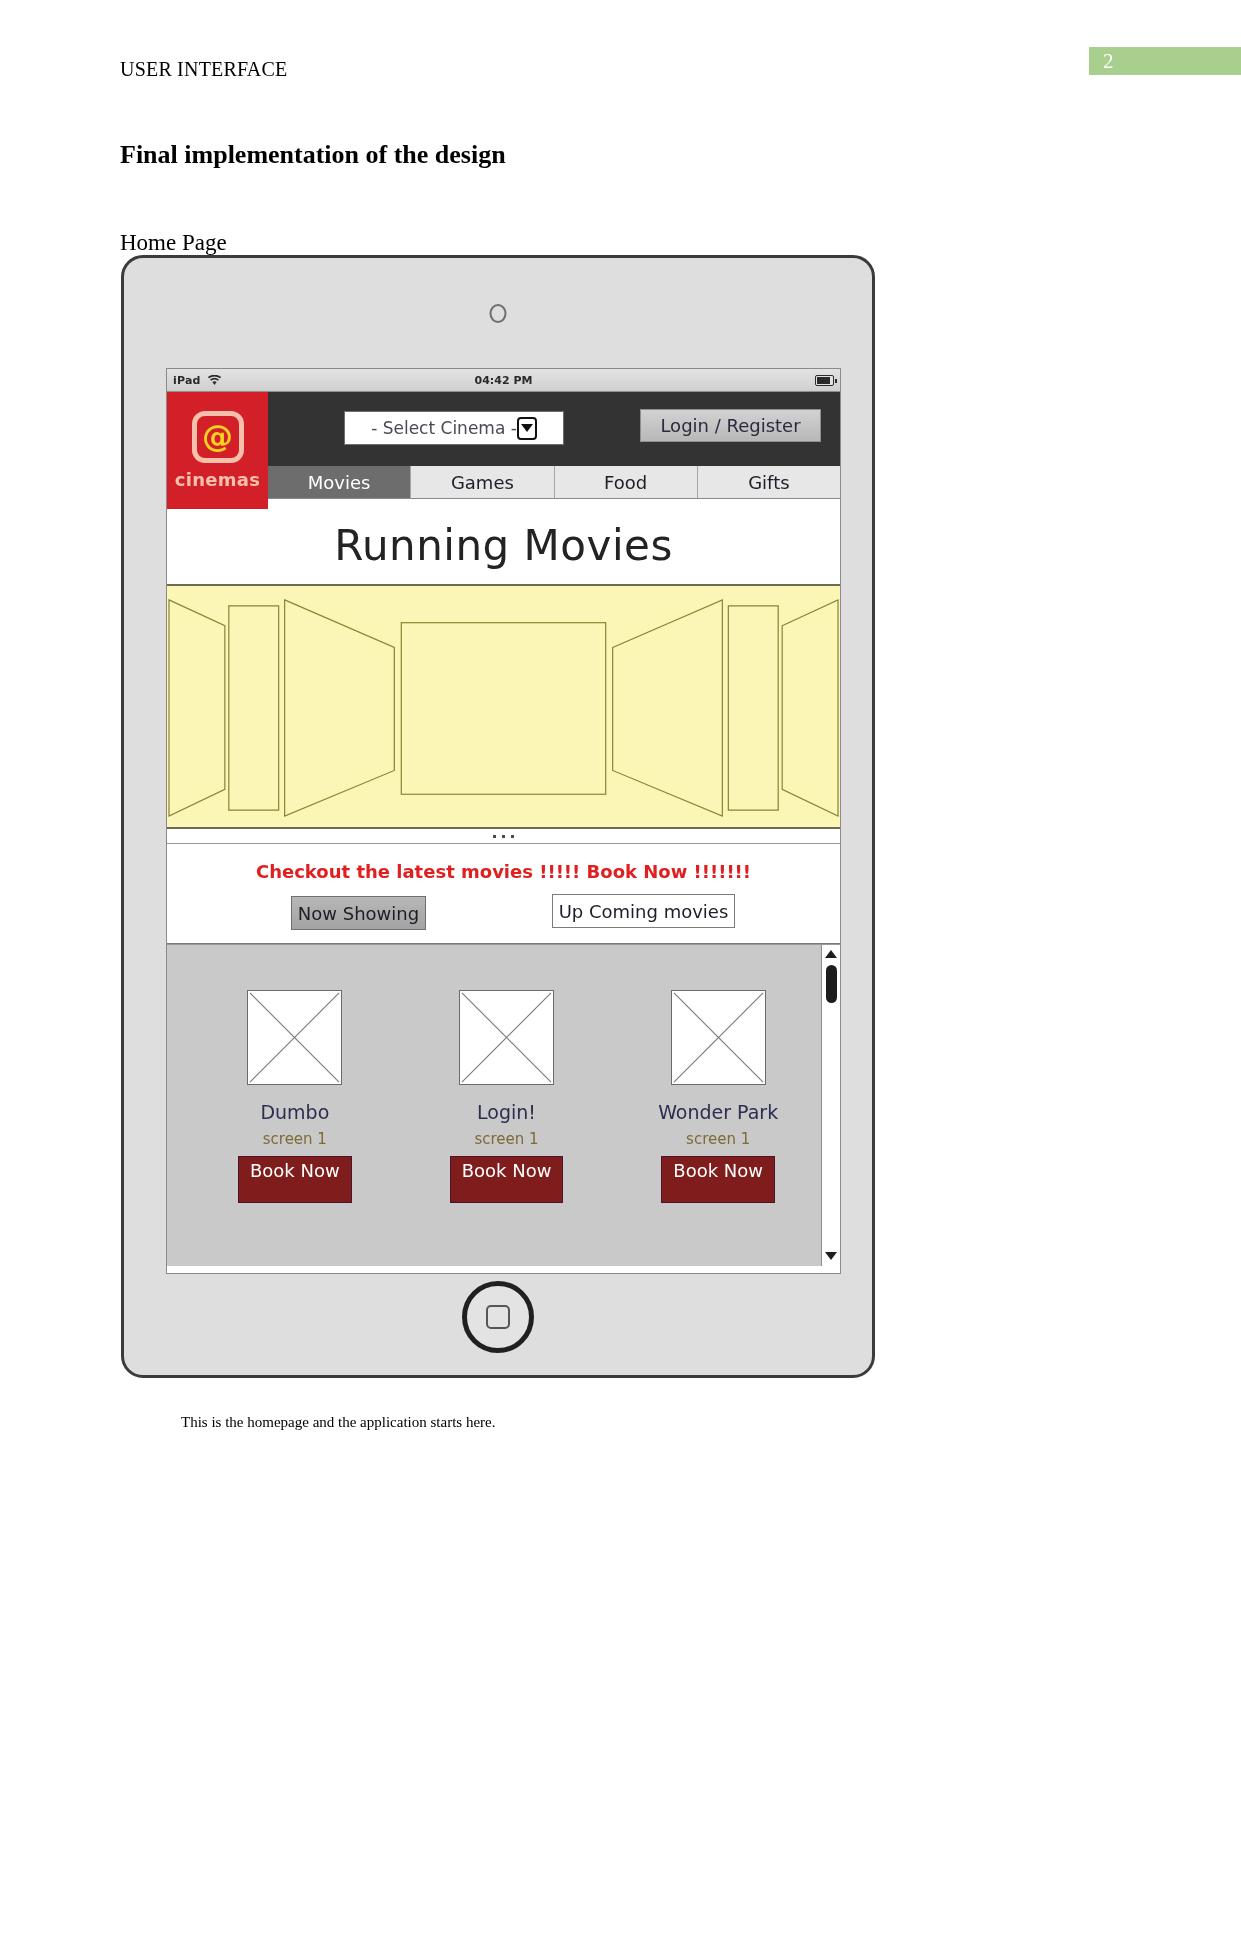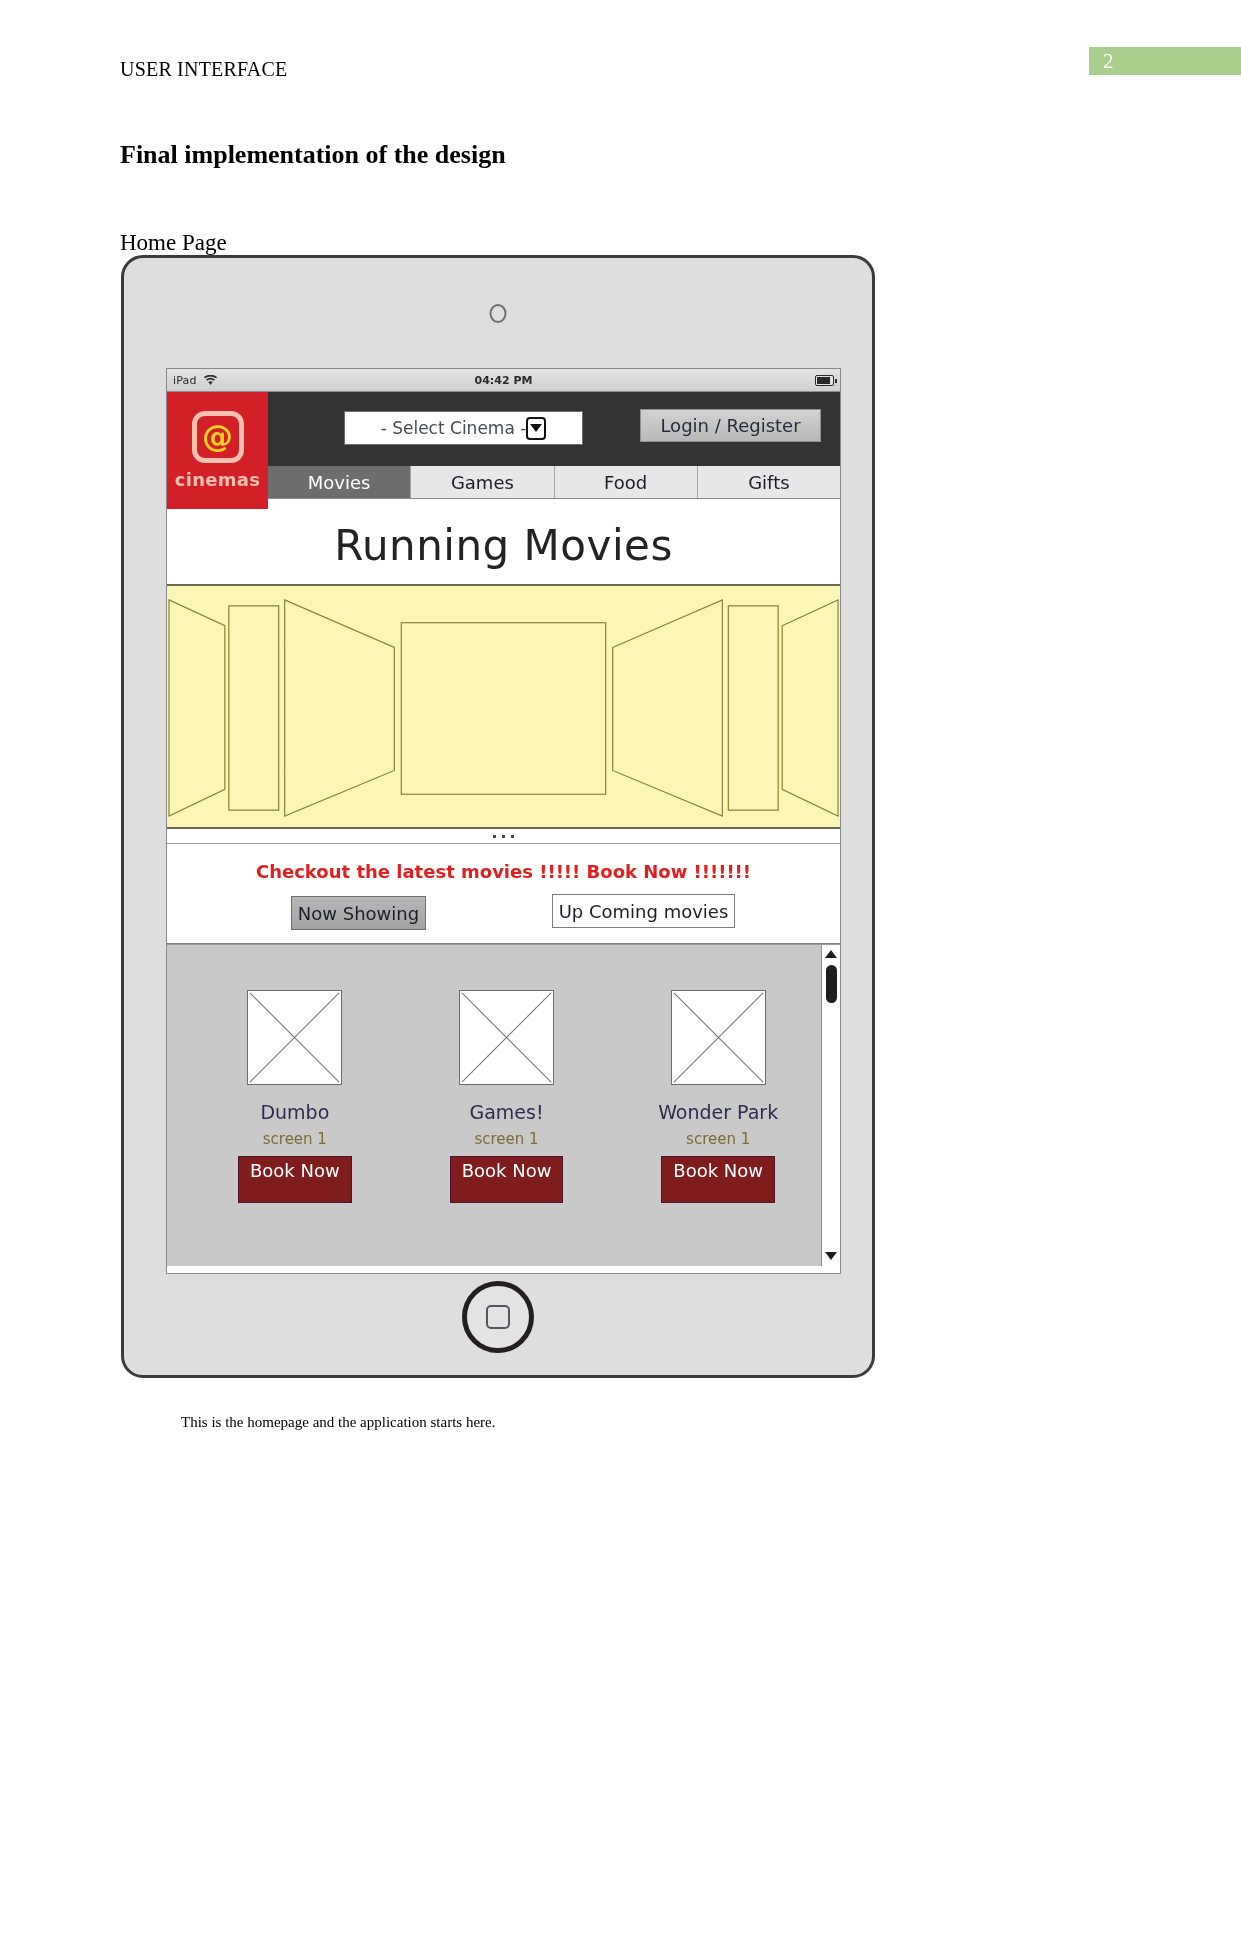--- a/index.html
+++ b/index.html
@@ -107,21 +107,21 @@
   .statusbar {
     height: 23px;
     background: linear-gradient(#e3e3e3, #cfcfcf);
     border-bottom: 1px solid #8d8d8d;
     display: flex;
     align-items: center;
     position: relative;
     padding: 0 6px;
   }
   .sb-left { display: flex; align-items: center; gap: 6px; }
-  .sb-ipad { font-size: 11px; color: #2a2a2a; font-weight: normal; letter-spacing: .2px; }
+  .sb-ipad { font-size: 11px; color: #2a2a2a; font-weight: bold; letter-spacing: .2px; }
   .sb-time {
     position: absolute; left: 0; right: 0; text-align: center;
     font-size: 11px; color: #2a2a2a; font-weight: bold;
   }
   .sb-right { margin-left: auto; display: flex; align-items: center; }
   .battery {
     width: 19px; height: 11px;
     border: 1.6px solid #2a2a2a;
     border-radius: 2px;
     position: relative;
@@ -174,21 +174,21 @@
   .logo-word {
     margin-top: 6px;
     color: #f6c0ac;
     font-size: 18px;
     font-weight: bold;
     letter-spacing: .3px;
   }
   .select-cinema {
     position: absolute;
     left: 177px; top: 19px;
-    width: 239px; height: 34px;
+    width: 220px; height: 34px;
     background: #ffffff;
     border: 1px solid #6f6f6f;
     display: flex;
     align-items: center;
     justify-content: center;
     gap: 0;
     padding: 0 6px;
   }
   .select-cinema span {
     font-size: 17px;
@@ -491,21 +491,21 @@
           <div class="book-btn">Book Now</div>
         </div>
 
         <div class="card">
           <div class="poster">
             <svg viewBox="0 0 95 95" preserveAspectRatio="none">
               <line x1="2" y1="2" x2="93" y2="93" stroke="#777" stroke-width="1.1"></line>
               <line x1="93" y1="2" x2="2" y2="93" stroke="#777" stroke-width="1.1"></line>
             </svg>
           </div>
-          <div class="card-title">Games!</div>
+          <div class="card-title">Login!</div>
           <div class="card-screen">screen 1</div>
           <div class="book-btn">Book Now</div>
         </div>
 
         <div class="card">
           <div class="poster">
             <svg viewBox="0 0 95 95" preserveAspectRatio="none">
               <line x1="2" y1="2" x2="93" y2="93" stroke="#777" stroke-width="1.1"></line>
               <line x1="93" y1="2" x2="2" y2="93" stroke="#777" stroke-width="1.1"></line>
             </svg>

